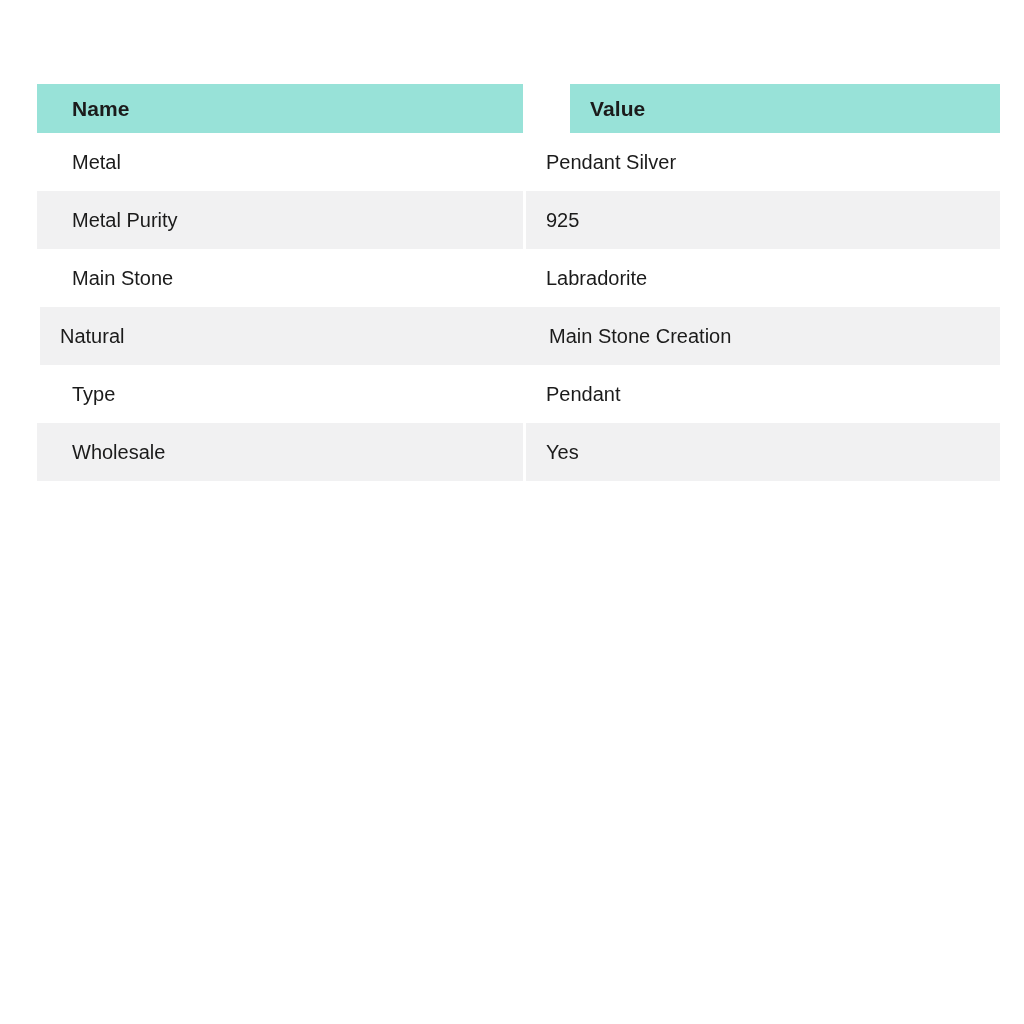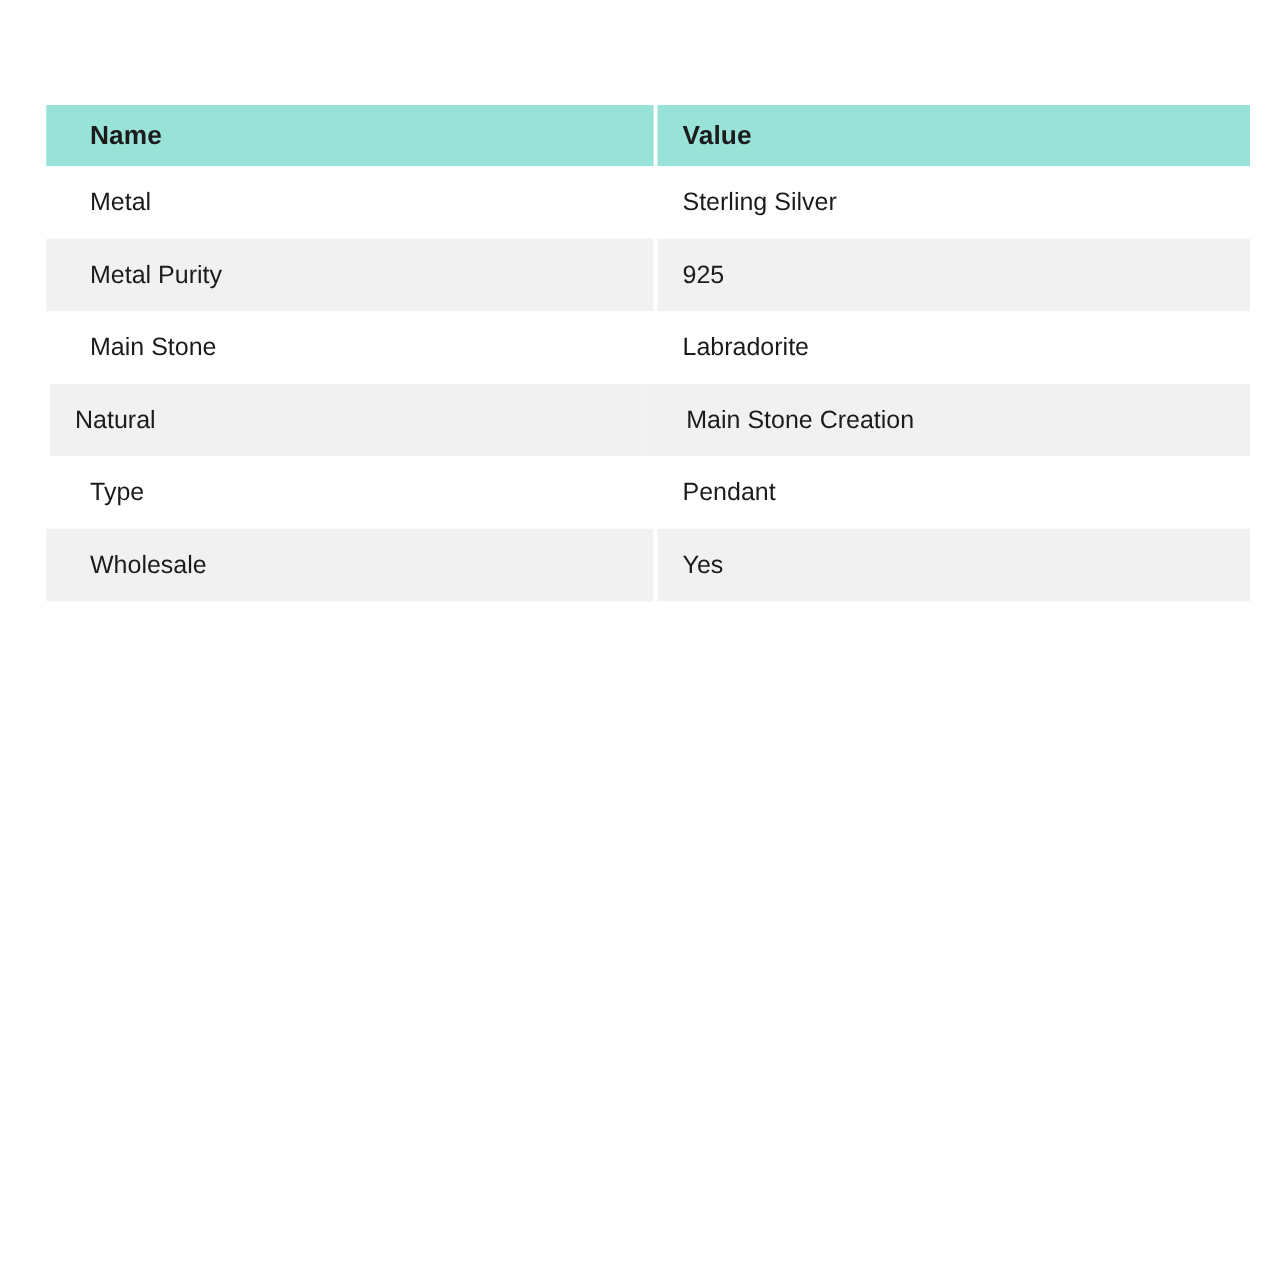--- a/index.html
+++ b/index.html
@@ -16,20 +16,21 @@
     left: 37px;
     top: 84px;
     width: 963px;
   }
   .tr {
     display: flex;
     width: 100%;
   }
   .tr.header {
     height: 49px;
+    gap: 44px;
   }
   .tr.header .td {
     background: var(--header-bg, #98e2d8);
     font-weight: 700;
     font-size: 21px;
     letter-spacing: 0.1px;
   }
   .tr.body-row {
     height: 58px;
     font-size: 20px;
@@ -59,21 +60,21 @@
 <body>
 
 <div class="spec-table">
   <div class="tr header">
     <div class="td name-cell">Name</div>
     <div class="td value-cell">Value</div>
   </div>
   <div id="rows-container">
   <div class="tr body-row">
     <div class="td name-cell">Metal</div>
-    <div class="td value-cell">Sterling Silver</div>
+    <div class="td value-cell">Pendant Silver</div>
   </div>
 
   <div class="tr body-row">
     <div class="td name-cell">Metal Purity</div>
     <div class="td value-cell">925</div>
   </div>
 
   <div class="tr body-row">
     <div class="td name-cell">Main Stone</div>
     <div class="td value-cell">Labradorite</div>

